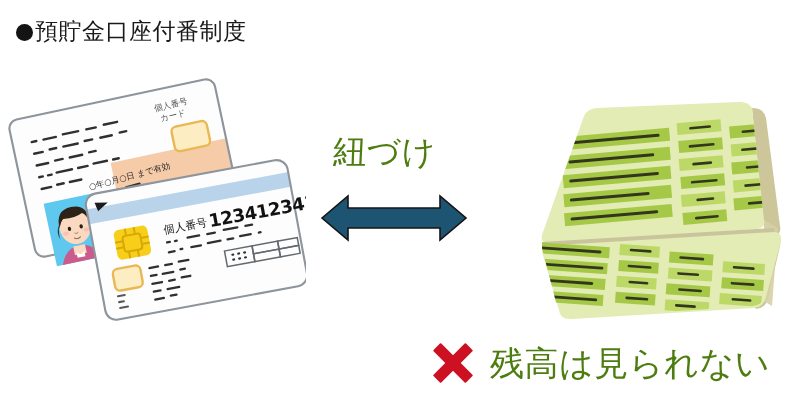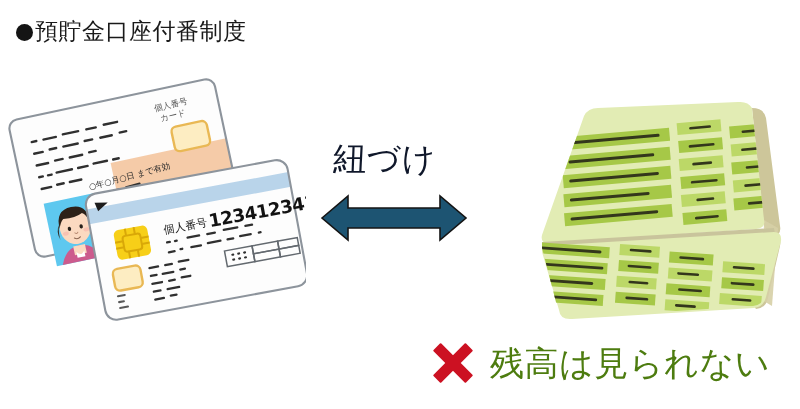--- a/index.html
+++ b/index.html
@@ -11,22 +11,22 @@
   
   .title{position:absolute;left:16px;top:16px;font-size:23px;line-height:30px;
          letter-spacing:.5px;color:#1a1a1a;white-space:nowrap;}
   .title .bullet{display:inline-block;width:17px;height:17px;border-radius:50%;
          background:#141414;vertical-align:-2px;margin-right:2px;}
 
   
   .svgbox{position:absolute;}
 
   
-  .linktext{position:absolute;left:333px;top:139px;font-size:33px;line-height:40px;
-            color:#0f172a;white-space:nowrap;letter-spacing:1px;}
+  .linktext{position:absolute;left:333px;top:132px;font-size:33px;line-height:40px;
+            color:#4d7c0f;white-space:nowrap;letter-spacing:1px;}
 
   
   .note{position:absolute;left:430px;top:333px;height:60px;display:flex;
         align-items:center;gap:14px;}
   .note .xmark{width:46px;height:46px;position:relative;flex:none;}
   .note .xmark i{position:absolute;left:50%;top:50%;width:46px;height:11px;
         background:#cc1122;border-radius:1px;}
   .note .xmark i.a{transform:translate(-50%,-50%) rotate(45deg);}
   .note .xmark i.b{transform:translate(-50%,-50%) rotate(-45deg);}
   .note .txt{font-size:34px;line-height:40px;color:#4d7c0f;white-space:nowrap;letter-spacing:.5px;}

